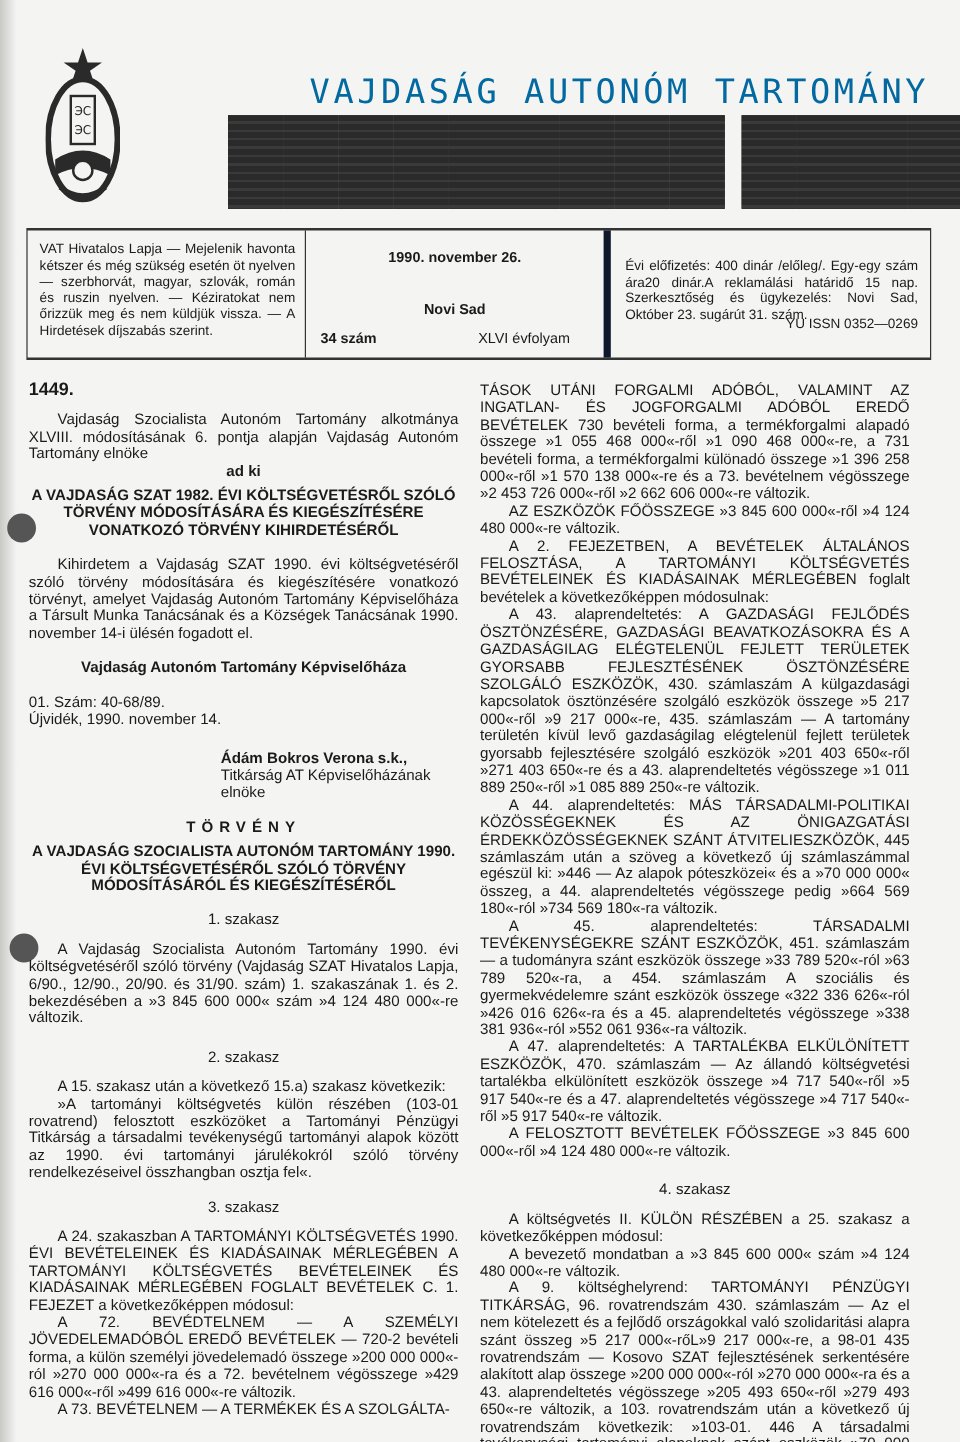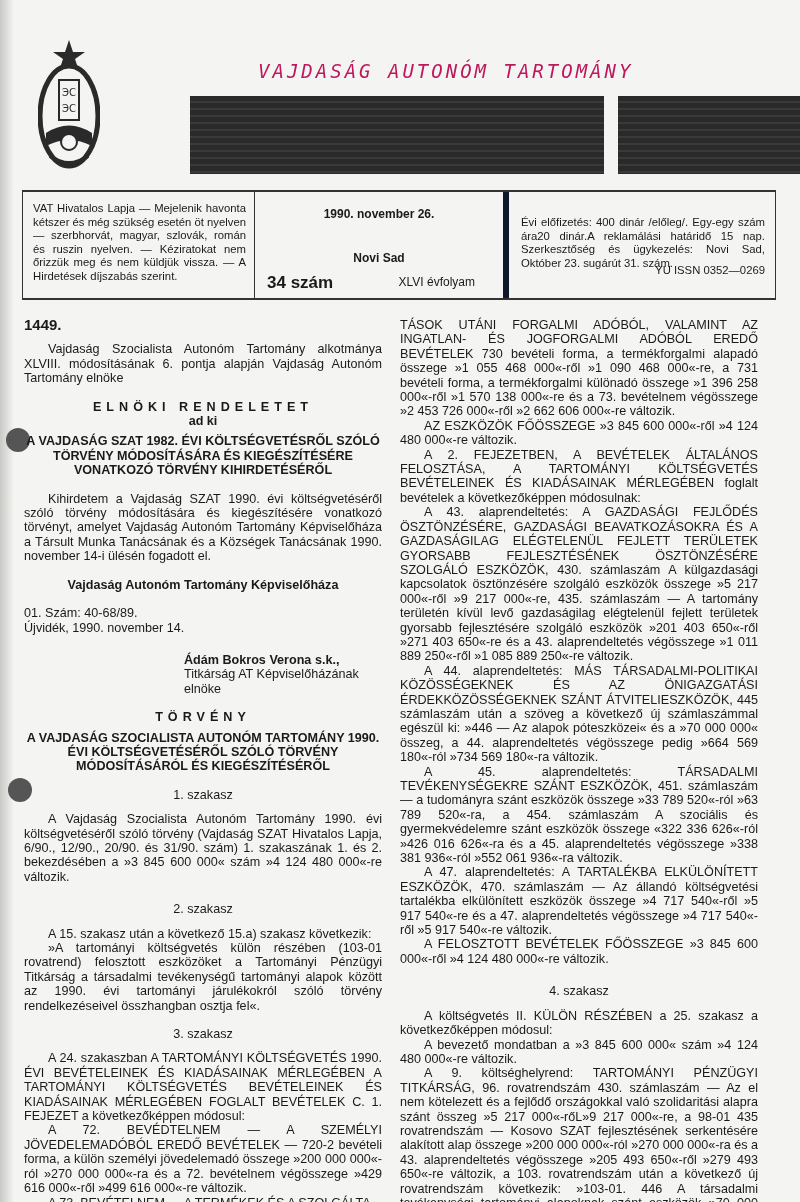--- a/index.html
+++ b/index.html
@@ -11,22 +11,22 @@
     position: relative;
   }
   .page { position: absolute; left: 0; top: 0; width: 800px; height: 1202px; }
   .leftshade { position:absolute; left:0; top:0; width:14px; height:1202px;
     background: linear-gradient(to right, #c9c9c6, #f4f4f2); }
 
   
   .emblem { position:absolute; left:38px; top:38px; width:62px; height:138px; }
   .masthead-sub {
     position:absolute; left:258px; top:60px; width:420px;
-    font-family: "DejaVu Sans Mono", monospace; font-size: 19px; letter-spacing: 3px;
-    color:#be185d; white-space: nowrap; font-style: italic;
+    font-family: "DejaVu Sans Mono", monospace; font-size: 28px; letter-spacing: 3px;
+    color:#0369a1; white-space: nowrap;
   }
   .masthead-title {
     position:absolute; left:190px; top:96px; width:596px; height:78px;
     display:flex; justify-content: space-between; align-items: stretch;
   }
   .mt-letter {
     flex: 0 0 auto; width: 46px; background:#2a2a2a; color:#f4f4f2;
     font-family: "DejaVu Sans", sans-serif; font-weight: bold; font-size: 70px; line-height: 78px;
     text-align:center; overflow:hidden; position: relative;
     background-image: repeating-linear-gradient(180deg, #2a2a2a 0 5px, #3a3a3a 5px 7px);
@@ -38,21 +38,21 @@
   .infobox {
     position:absolute; left:22px; top:190px; width:752px; height:106px;
     border-top: 2px solid #333; border-bottom: 2px solid #333;
     border-left: 1px solid #333; border-right: 1px solid #333;
     display:flex; font-size: 11.3px; line-height: 13.6px; justify-content: flex-end;
   }
   .ib-left { width: 232px; padding: 10px 8px 6px 10px; border-right: 1px solid #333; text-align: justify; box-sizing: border-box; }
   .ib-mid { width: 254px; border-right: 6px solid #0f172a; position: relative; box-sizing: border-box; font-weight: bold; }
   .ib-mid .date { position:absolute; top:16px; left:0; right:0; text-align:center; font-size: 12px; }
   .ib-mid .place { position:absolute; top:60px; left:0; right:0; text-align:center; font-size: 12px; }
-  .ib-mid .issue { position:absolute; left:12px; bottom:8px; font-size: 17px; }
+  .ib-mid .issue { position:absolute; left:12px; bottom:8px; font-size: 12px; }
   .ib-mid .volume { position:absolute; right:28px; bottom:8px; font-size: 12px; font-weight: normal; }
   .ib-right { flex:1; padding: 24px 10px 6px 12px; text-align: justify; box-sizing: border-box; position: relative; }
   .ib-right .issn { position:absolute; right:10px; bottom:20px;margin-top:48px; }
 
   
   .col { position:absolute; top:318px; width:358px; font-size: 12.6px; line-height: 14.4px; }
   .col.left { left:24px; }
   .col.right { left:400px; }
   .col p { margin:0; text-align: justify; }
   .col p.ind { text-indent: 24px; }
@@ -114,21 +114,20 @@
       <div class="issn">YU ISSN 0352—0269</div>
     </div>
   </div>
 
   <div class="hole" style="left:6px; top:428px;"></div>
   <div class="hole" style="left:8px; top:778px;"></div>
 
   <div class="col left">
     <p class="docnum">1449.</p>
     <p class="ind">Vajdaság Szocialista Autonóm Tartomány alkotmánya XLVIII. módosításának 6. pontja alapján Vajdaság Autonóm Tartomány elnöke</p>
-    <p class="spaced">ELNÖKI RENDELETET</p>
     <p class="center bold">ad ki</p>
     <p class="heading mt6">A VAJDASÁG SZAT 1982. ÉVI KÖLTSÉGVETÉSRŐL SZÓLÓ TÖRVÉNY MÓDOSÍTÁSÁRA ÉS KIEGÉSZÍTÉSÉRE VONATKOZÓ TÖRVÉNY KIHIRDETÉSÉRŐL</p>
     <p class="ind mt14">Kihirdetem a Vajdaság SZAT 1990. évi költségvetéséről szóló törvény módosítására és kiegészítésére vonatkozó törvényt, amelyet Vajdaság Autonóm Tartomány Képviselőháza a Társult Munka Tanácsának és a Községek Tanácsának 1990. november 14-i ülésén fogadott el.</p>
     <p class="center bold mt14">Vajdaság Autonóm Tartomány Képviselőháza</p>
     <p class="mt14">01. Szám: 40-68/89.</p>
     <p>Újvidék, 1990. november 14.</p>
     <p class="signer bold mt18">Ádám Bokros Verona s.k.,</p>
     <p class="signer">Titkárság AT Képviselőházának</p>
     <p class="signer">elnöke</p>
     <p class="spaced mt14">TÖRVÉNY</p>

